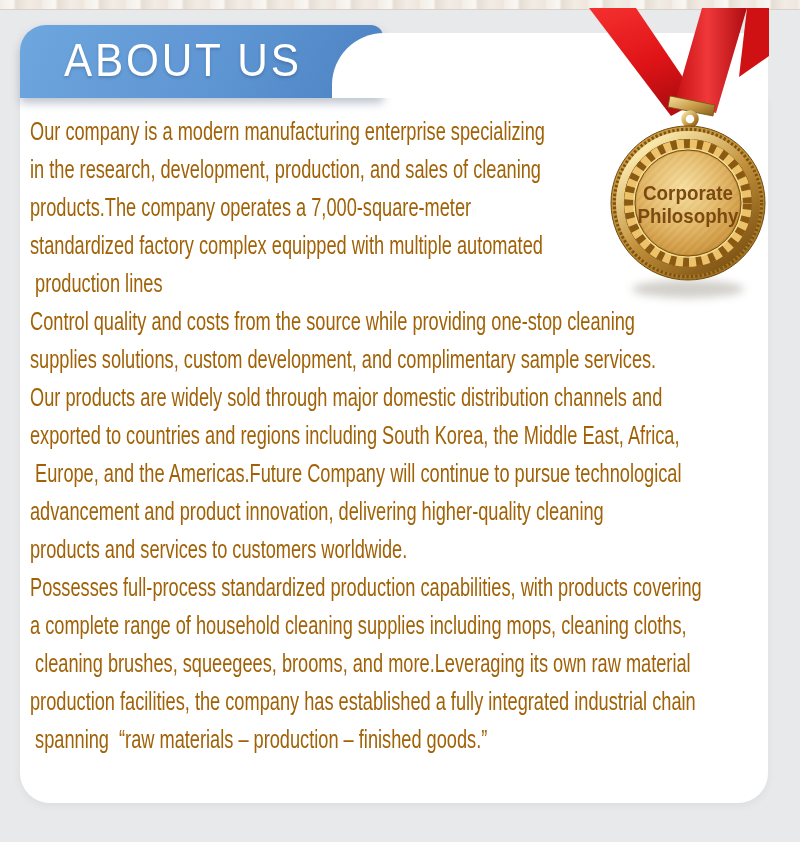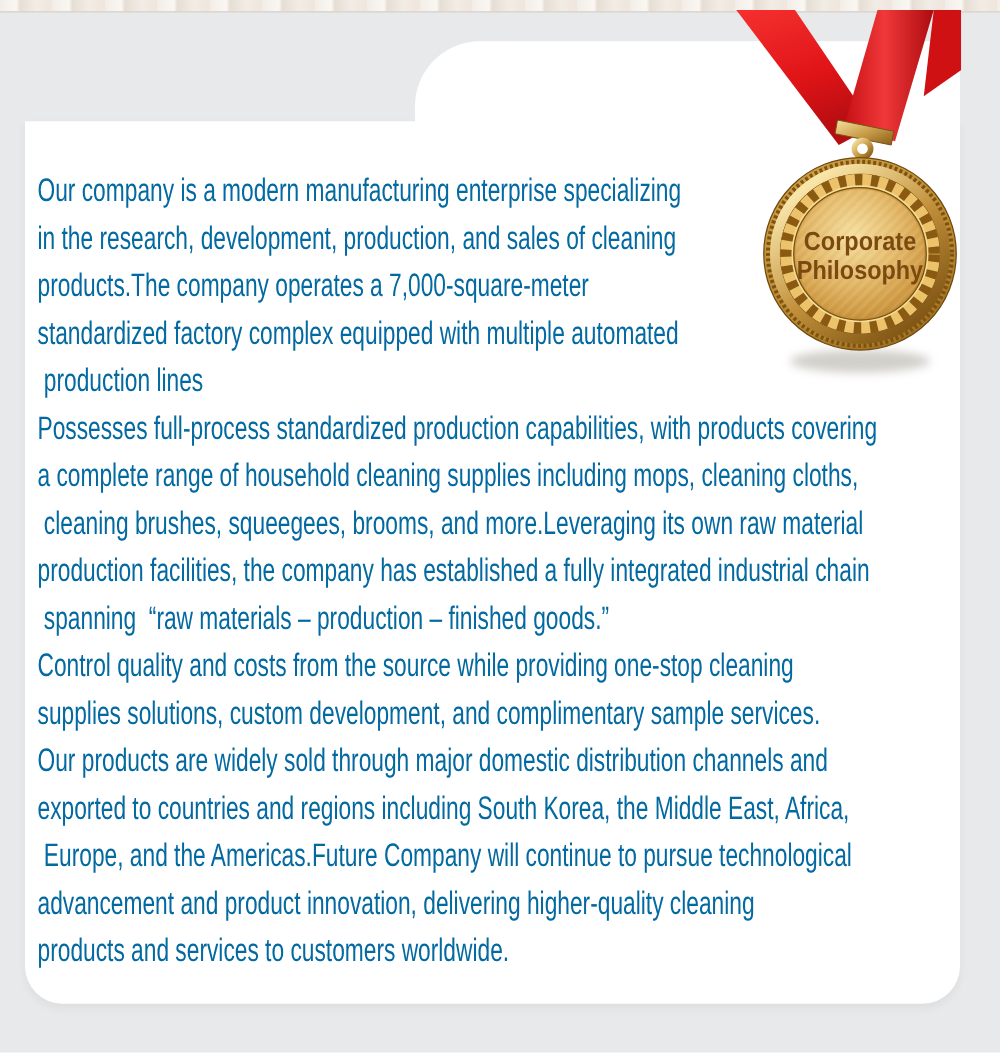--- a/index.html
+++ b/index.html
@@ -24,33 +24,36 @@
     text-shadow:0 2px 3px rgba(45,75,115,.35);}
 
   
   .card-top-right{position:absolute;left:332px;top:33px;width:436px;height:65px;background:#ffffff;
     border-radius:52px 20px 0 0;z-index:3;}
 
   
   .medal-wrap{position:absolute;left:569px;top:0;width:200px;height:330px;z-index:4;}
 
   
-  .copy{position:absolute;left:30px;top:133px;width:740px;z-index:5;color:#0369a1;}
+  .copy{position:absolute;left:30px;top:112px;width:740px;z-index:5;color:#a16207;}
   .tl{height:38px;line-height:38px;font-size:26px;white-space:pre;transform:scaleX(.70);
     transform-origin:0 50%;width:max-content;}
 </style>
 </head>
 <body>
 
 <div id="stage">
 
   <div class="wood"></div>
 
   <div class="card-body"></div>
 
+  <div class="banner">
+    <span class="banner-title">ABOUT US</span>
+  </div>
 
   <div class="card-top-right"></div>
 
   <div class="medal-wrap">
     <svg width="200" height="330" viewBox="0 0 200 330">
       <defs>
         <linearGradient id="ribL" x1="0" y1="0" x2="0.35" y2="1">
           <stop offset="0" stop-color="#f5302f"></stop>
             <stop offset="0.6" stop-color="#e01417"></stop>
             <stop offset="1" stop-color="#b50d11"></stop>
@@ -124,30 +127,30 @@
 
   <div class="copy">
     <div>
       <div class="tl">Our company is a modern manufacturing enterprise specializing</div>
       <div class="tl">in the research, development, production, and sales of cleaning</div>
       <div class="tl">products.The company operates a 7,000-square-meter</div>
       <div class="tl">standardized factory complex equipped with multiple automated</div>
       <div class="tl"> production lines</div>
     </div>
     <div>
-      <div class="tl">Possesses full-process standardized production capabilities, with products covering</div>
-      <div class="tl">a complete range of household cleaning supplies including mops, cleaning cloths,</div>
-      <div class="tl"> cleaning brushes, squeegees, brooms, and more.Leveraging its own raw material</div>
-      <div class="tl">production facilities, the company has established a fully integrated industrial chain</div>
-      <div class="tl"> spanning  “raw materials – production – finished goods.”</div>
-    </div>
-    <div>
       <div class="tl">Control quality and costs from the source while providing one-stop cleaning</div>
       <div class="tl">supplies solutions, custom development, and complimentary sample services.</div>
       <div class="tl">Our products are widely sold through major domestic distribution channels and</div>
       <div class="tl">exported to countries and regions including South Korea, the Middle East, Africa,</div>
       <div class="tl"> Europe, and the Americas.Future Company will continue to pursue technological</div>
       <div class="tl">advancement and product innovation, delivering higher-quality cleaning</div>
       <div class="tl">products and services to customers worldwide.</div>
     </div>
+    <div>
+      <div class="tl">Possesses full-process standardized production capabilities, with products covering</div>
+      <div class="tl">a complete range of household cleaning supplies including mops, cleaning cloths,</div>
+      <div class="tl"> cleaning brushes, squeegees, brooms, and more.Leveraging its own raw material</div>
+      <div class="tl">production facilities, the company has established a fully integrated industrial chain</div>
+      <div class="tl"> spanning  “raw materials – production – finished goods.”</div>
+    </div>
   </div>
 
 </div>
 
 </body></html>

